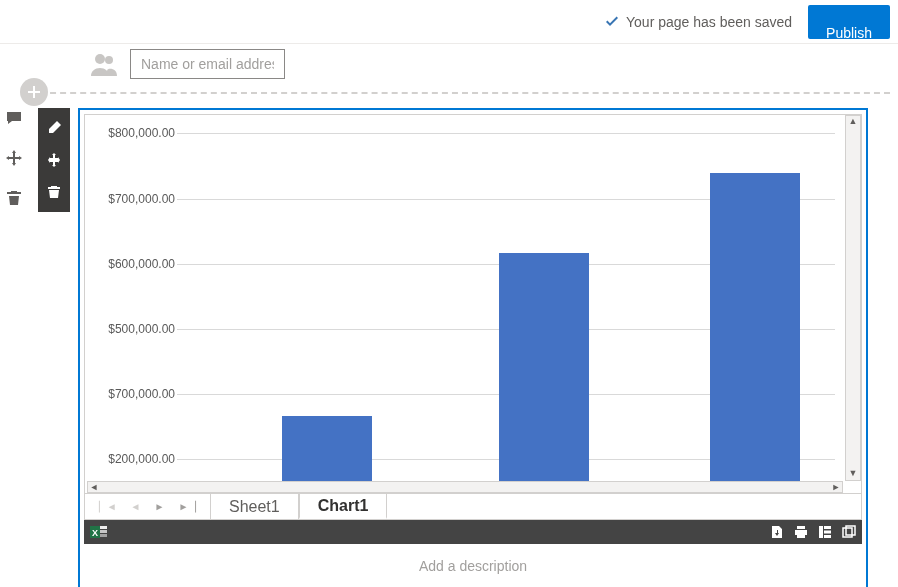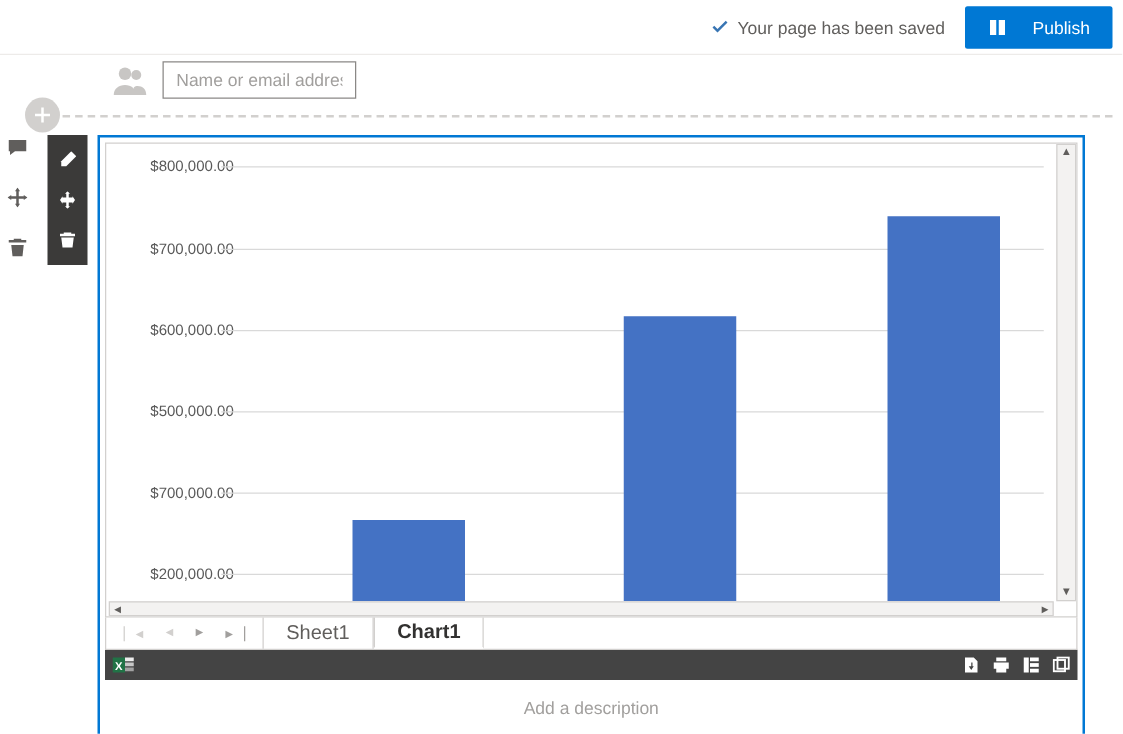--- a/index.html
+++ b/index.html
@@ -36,20 +36,21 @@
     .cmdbar .btn.status svg { fill: #3875b3; }
     .publish {
       background: #0078d4;
       color: #fff;
       padding: 0 18px;
       height: 34px;
       display:flex; align-items:center; gap:20px;
       cursor:pointer;
       border-radius:2px;
       margin-left:6px;
+      flex-direction:column;
     }
     .publish svg { fill: #fff; }
 
     
     .contact-row {
       display:flex;
       align-items:center;
       gap:10px;
       margin-left:88px;
       padding: 4px 0 8px;
@@ -125,21 +126,21 @@
       border:1px solid #d2d0ce;
       margin:4px 4px 0 4px;
     }
     .chart-area {
       position:absolute;
       top:4px; left:0; right:18px; bottom:12px;
       overflow:hidden;
     }
     .y-labels {
       position:absolute;
-      left:16px; top:0; bottom:0;
+      left:4px; top:0; bottom:0;
       width:92px;
     }
     .y-labels span{
       position:absolute;
       right:6px;
       font-size:12px;
       color:#595959;
       transform:translateY(-50%);
     }
     .grid {

